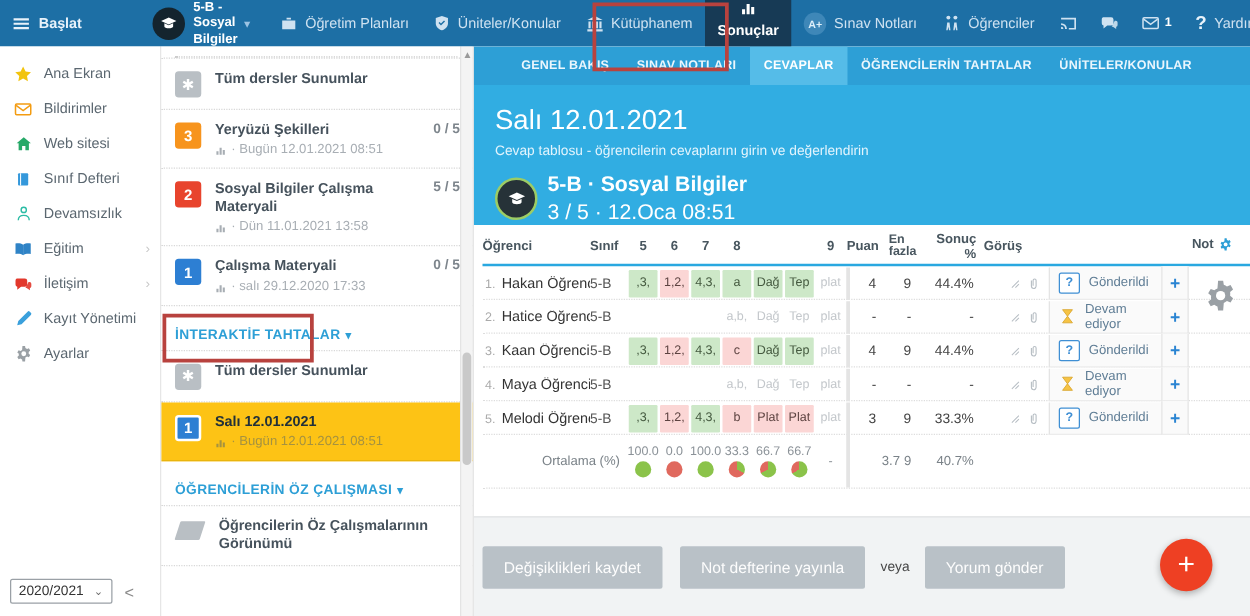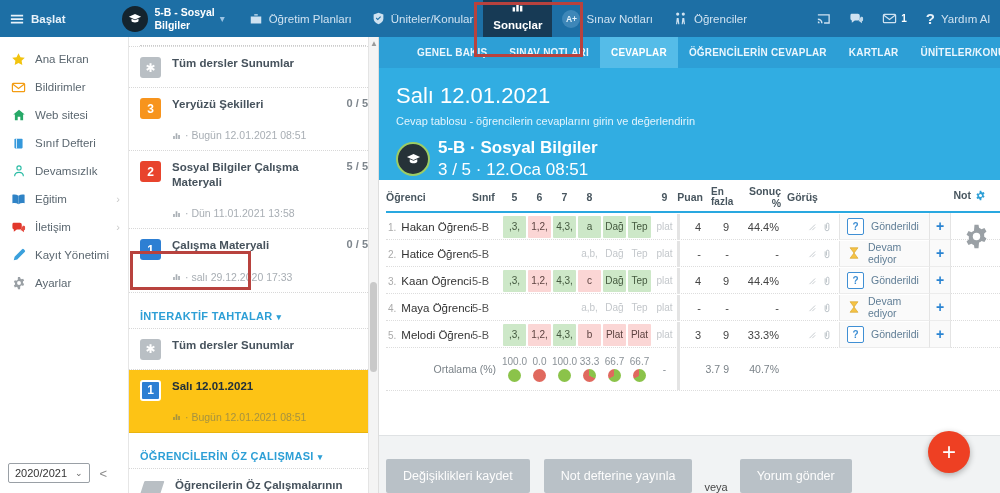--- a/index.html
+++ b/index.html
@@ -43,21 +43,21 @@
   .sec-head .car{font-size:9px;margin-left:4px;}
   .p-item{display:flex;align-items:flex-start;padding:9px 10px 9px 12px;border-bottom:1px dotted #d8d8d8;cursor:pointer;position:relative;}
   .p-item.first{border-top:1px dotted #d8d8d8;}
   .p-badge{width:21px;height:21px;border-radius:3px;color:#fff;font-size:12px;font-weight:bold;
            display:flex;align-items:center;justify-content:center;flex:0 0 auto;margin-top:1px;}
   .p-gray{width:21px;height:21px;border-radius:3px;background:#b9bfc4;color:#fff;font-size:12px;
           display:flex;align-items:center;justify-content:center;flex:0 0 auto;margin-top:1px;}
   .p-board{width:20px;height:15px;background:#b9bfc4;transform:skewX(-18deg);margin:3px 2px 0 2px;flex:0 0 auto;border-radius:1px;}
   .p-text{margin-left:11px;flex:1;min-width:0;}
   .p-title{font-size:11.5px;font-weight:bold;color:#46525c;line-height:1.25;}
-  .p-sub{font-size:10.5px;color:#a8aeb4;margin-top:18px;display:flex;align-items:center;gap:4px;}
+  .p-sub{font-size:10.5px;color:#a8aeb4;margin-top:2px;display:flex;align-items:flex-end;gap:4px;}
   .p-count{font-size:11px;font-weight:bold;color:#7d858c;margin-left:6px;white-space:nowrap;}
   .p-item.selected{background:#fdc315;border-bottom:1px solid #e9b40e;}
   .p-item.selected .p-title{color:#21303a;}
   .p-item.selected .p-sub{color:#a59240;}
   .p-item.selected .p-badge{border:2px solid #fff;box-sizing:border-box;}
   .p-scroll{position:absolute;top:0;right:0;bottom:0;width:9px;background:#f4f4f4;border-left:1px solid #e4e4e4;}
   .p-scroll .thumb{position:absolute;top:245px;height:90px;left:1px;right:1px;background:#c9c9c9;border-radius:4px;}
   .p-scroll .up{position:absolute;top:2px;left:1px;color:#9a9a9a;font-size:8px;}
 
   
@@ -104,22 +104,22 @@
   .qdoc{width:15px;height:15px;border:1.5px solid #3f8fd4;border-radius:2px;background:#fff;color:#3f8fd4;
         font-size:10px;font-weight:bold;display:flex;align-items:center;justify-content:center;}
   .arow{height:42px;border-bottom:1px dotted #ddd;font-size:10.5px;color:#7a8288;}
   .a-label{grid-column:1 / span 2;text-align:right;padding-right:6px;}
   .a-cell{display:flex;flex-direction:column;align-items:center;justify-content:center;gap:2px;}
   .a-val{font-size:10px;color:#8b9298;}
   .pie{width:13px;height:13px;border-radius:50%;}
   .a-num{text-align:right;padding-right:8px;color:#7a8288;}
 
   
-  .footer{position:absolute;left:0;right:0;bottom:0;height:58px;background:#f1f3f4;border-top:1px solid #dfe2e4;
-          display:flex;align-items:flex-end;gap:14px;padding-left:8px;box-sizing:border-box;}
+  .footer{position:absolute;left:0;right:0;bottom:0;height:80px;background:#f1f3f4;border-top:1px solid #dfe2e4;
+          display:flex;align-items:center;gap:14px;padding-left:8px;box-sizing:border-box;}
   .gbtn{background:#b9c1c7;border:none;color:#fdfdfd;font-size:12.5px;padding:10px 17px;border-radius:2px;
         font-family:"Liberation Sans",sans-serif;cursor:pointer;}
   .orlbl{font-size:11px;color:#474747;margin:0 -2px;}
   .fab{position:absolute;right:30px;bottom:20px;width:42px;height:42px;border-radius:50%;background:#ee4023;
        color:#fff;font-size:24px;display:flex;align-items:center;justify-content:center;cursor:pointer;
        box-shadow:0 2px 6px rgba(0,0,0,.3);z-index:30;}
 
   
   .anno{position:absolute;border:3px solid #b8423e;z-index:60;pointer-events:none;}
   .anno1{left:474px;top:2px;width:103px;height:49px;}
@@ -161,20 +161,28 @@
       </div>
       <div class="tnav">
         <span class="icon">
           <svg viewBox="0 0 16 16" width="13" height="13">
             <path fill="currentColor" d="M8 1l6 2v5c0 3.5-2.6 6-6 7-3.4-1-6-3.5-6-7V3z"></path>
             <path fill="#1d6fa5" d="M7.1 10.3 4.7 7.9l1-1 1.4 1.4 3-3 1 1z"></path>
           </svg>
         </span>
         <span>Üniteler/Konular</span>
       </div>
+      <div class="tnav">
+        <span class="icon">
+          <svg viewBox="0 0 16 16" width="14" height="14">
+            <path fill="currentColor" d="M8 1l7 3.5H1zM2 6h2v6H2zM5.3 6h2v6h-2zM8.7 6h2v6h-2zM12 6h2v6h-2zM1 13h14v2H1z"></path>
+          </svg>
+        </span>
+        <span>Kütüphanem</span>
+      </div>
       <div class="tnav active">
         <span class="icon">
           <svg viewBox="0 0 16 16" width="13" height="13">
             <path fill="currentColor" d="M2 9h3v5H2zM6.5 4h3v10h-3zM11 7h3v7h-3z"></path>
           </svg>
         </span>
         <span>Sonuçlar</span>
       </div>
       <div class="tnav">
         <span class="grade-badge">A+</span>
@@ -404,22 +412,21 @@
     <span class="up">▲</span>
     <div class="thumb"></div>
   </div>
 </div>
 
 <div class="main">
   <div class="tabbar" id="tabbar">
       <div class="tab">GENEL BAKIŞ</div>
       <div class="tab">SINAV NOTLARI</div>
       <div class="tab active">CEVAPLAR</div>
-      <div class="tab">ÖĞRENCİLERİN CEVAPLAR</div>
-      <div class="tab">KARTLAR</div>
+      <div class="tab">ÖĞRENCİLERİN TAHTALAR</div>
       <div class="tab">ÜNİTELER/KONULAR</div>
     </div>
 
   <div class="bluehead">
     <div class="bh-title">Salı 12.01.2021</div>
     <div class="bh-sub">Cevap tablosu - öğrencilerin cevaplarını girin ve değerlendirin</div>
     <div class="bh-row">
       <div class="bh-avatar">
         <span class="icon" style="color:#fff">
             <svg viewBox="0 0 16 16" width="15" height="15">

